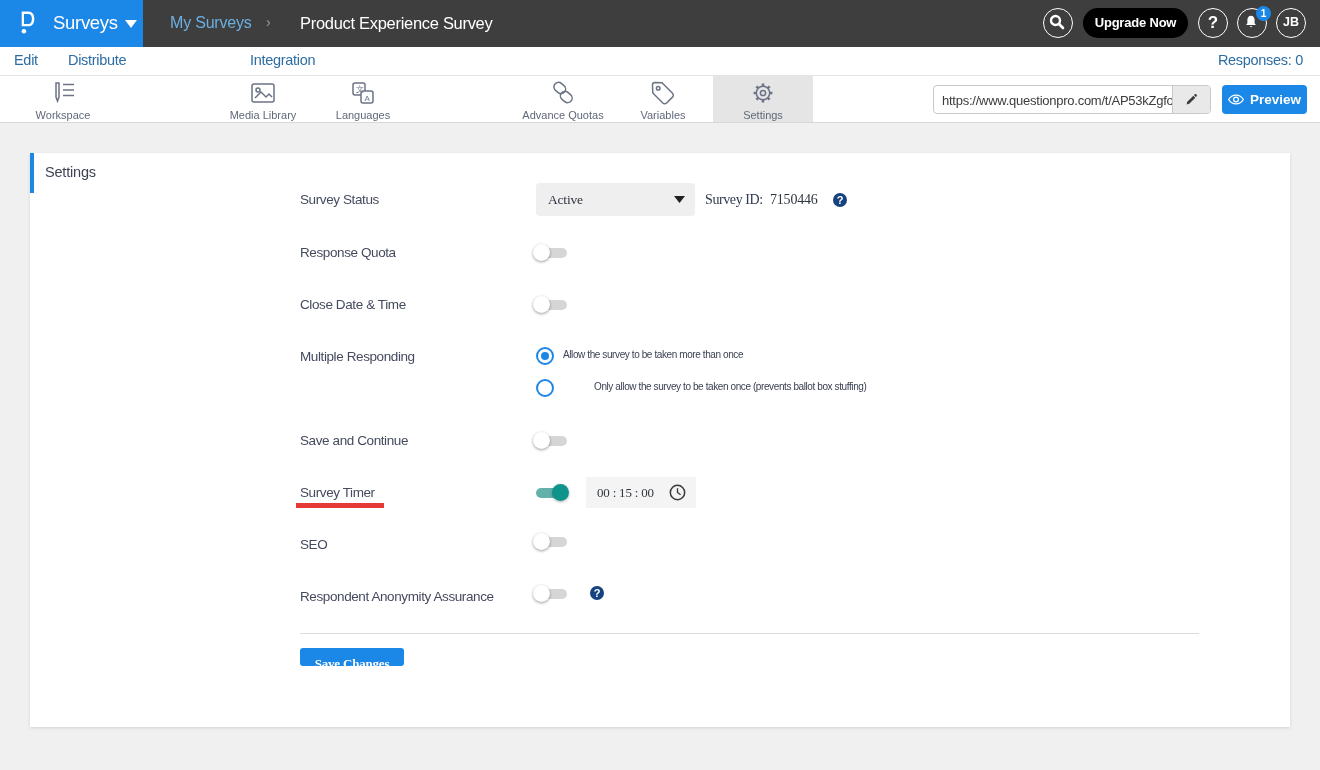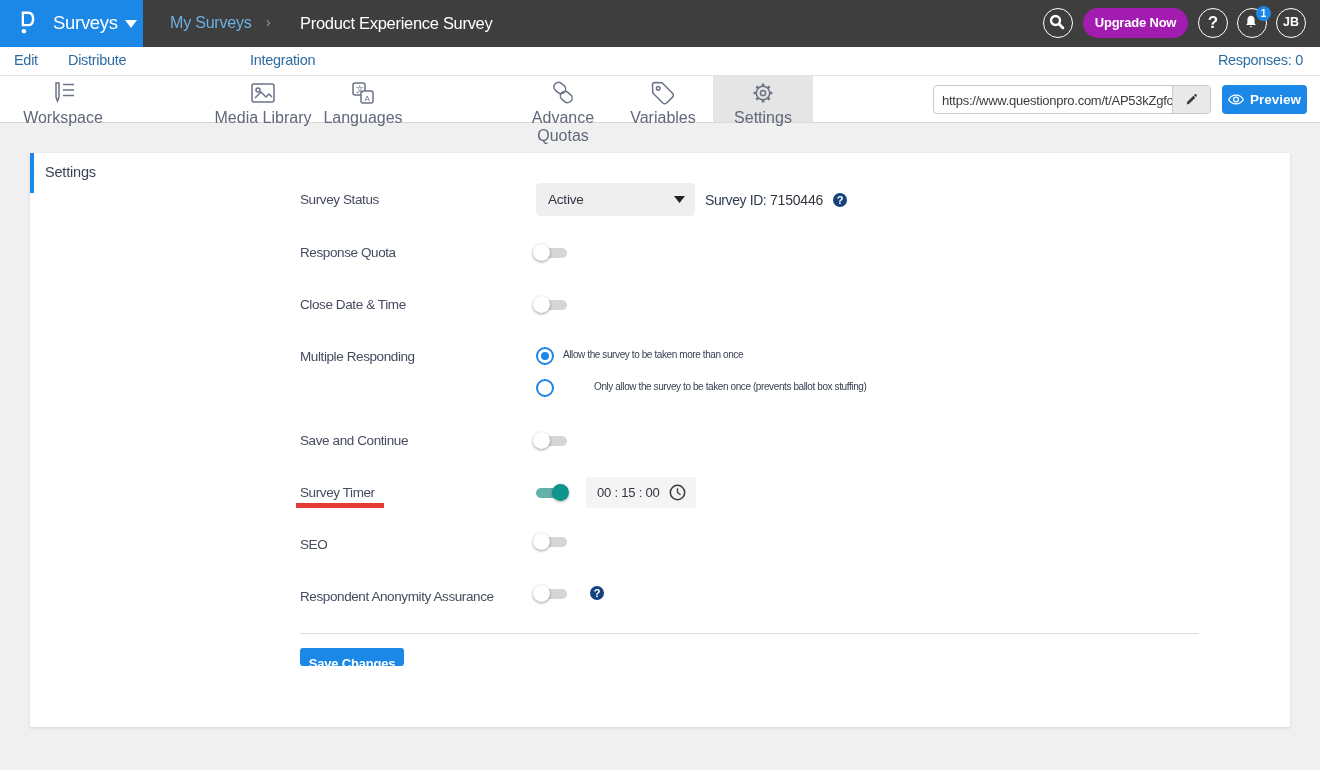--- a/index.html
+++ b/index.html
@@ -1,37 +1,37 @@
 <!DOCTYPE html>
 <html><head>
 <meta charset="utf-8">
 <style>
   * { margin:0; padding:0; box-sizing:border-box; }
   html,body { width:1320px; height:770px; font-family:"Liberation Sans", sans-serif; background:#f0f0f0; overflow:hidden; }
-  .abs { position:absolute; }
+  .abs { position:absolute;font-family:Liberation Serif, serif; }
   
   #topbar { position:absolute; left:0; top:0; width:1320px; height:47px; background:#3e3e3e; }
   #logo { position:absolute; left:0; top:0; width:143px; height:47px; background:#1b87e6; }
   #logo .brand { position:absolute; left:53px; top:12px; color:#fff; font-size:18.5px; letter-spacing:-0.3px; }
   #crumb1 { position:absolute; left:170px; top:14px; color:#6cb0e2; font-size:16px; letter-spacing:-0.2px;text-align:right; }
   #crumbsep { position:absolute; left:266px; top:14px; color:#9a9a9a; font-size:14px; }
   #crumb2 { position:absolute; left:300px; top:13.5px; color:#fff; font-size:16.5px; letter-spacing:-0.3px; }
   .circbtn { position:absolute; top:8px; width:30px; height:30px; border:1.5px solid #fff; border-radius:50%; color:#fff; }
-  #upgrade { position:absolute; left:1083px; top:8px; width:105px; height:30px; background:#a21caf; border-radius:15px; color:#fff; font-size:13px; letter-spacing:-0.2px; font-weight:bold; text-align:center; line-height:30px; }
+  #upgrade { position:absolute; left:1083px; top:8px; width:105px; height:30px; background:#000000; border-radius:15px; color:#fff; font-size:13px; letter-spacing:-0.2px; font-weight:bold; text-align:center; line-height:30px; }
   #badge { position:absolute; left:1256px; top:6px; width:15px; height:15px; background:#1b87e6; border-radius:50%; color:#fff; font-size:10px; font-weight:bold; text-align:center; line-height:15px; }
   
   #tabs { position:absolute; left:0; top:47px; width:1320px; height:29px; background:#fff; border-bottom:1px solid #e4e4e4; }
   #tabs span { position:absolute; top:5px; font-size:14.5px; letter-spacing:-0.3px; color:#2d6da3; }
   #tabs .active { border-bottom:3px solid #1b87e6; padding-bottom:8px; }
   #responses { position:absolute; right:17px; top:5px; font-size:13px; letter-spacing:-0.3px; color:#2d6da3; }
   
   #toolbar { position:absolute; left:0; top:76px; width:1320px; height:47px; background:#fff; border-bottom:1px solid #d8d8d8; }
   .tool { position:absolute; top:0; width:100px; height:46px; text-align:center; }
   .tool svg { margin-top:5px; }
-  .tool .lbl { font-size:16px; color:#606879; margin-top:0px; }
+  .tool .lbl { font-size:11px; color:#606879; margin-top:0px; }
   .tool.active { background:#e5e5e5; }
   #urlbox { position:absolute; left:933px; top:9px; width:278px; height:29px; border:1px solid #c9c9c9; border-radius:4px; background:#fff; overflow:hidden; }
   #urlbox .txt { position:absolute; left:8px; top:7px; font-size:13px; letter-spacing:-0.25px; color:#3c3c3c; white-space:nowrap; }
   #urlbox .pen { position:absolute; right:0; top:0; width:38px; height:27px; background:#e9e9e9; border-left:1px solid #c9c9c9; text-align:center; }
   #preview { position:absolute; left:1222px; top:9px; width:85px; height:29px; background:#1b87e6; border-radius:4px; color:#fff; font-size:13.5px; font-weight:bold; text-align:center; line-height:29px; }
   
   #card { position:absolute; left:30px; top:153px; width:1260px; height:574px; background:#fff; box-shadow:0 1px 3px rgba(0,0,0,0.12); }
   #side-active { position:absolute; left:0; top:0; width:199px; height:40px; background:#fff; border-left:4px solid #1b87e6; }
   #side-active span { position:absolute; left:11px; top:11px; font-size:14.5px; letter-spacing:-0.2px; color:#3d4354; }
   #side-rest { position:absolute; left:0; top:40px; width:199px; height:534px; background:#f0f0f0; }

